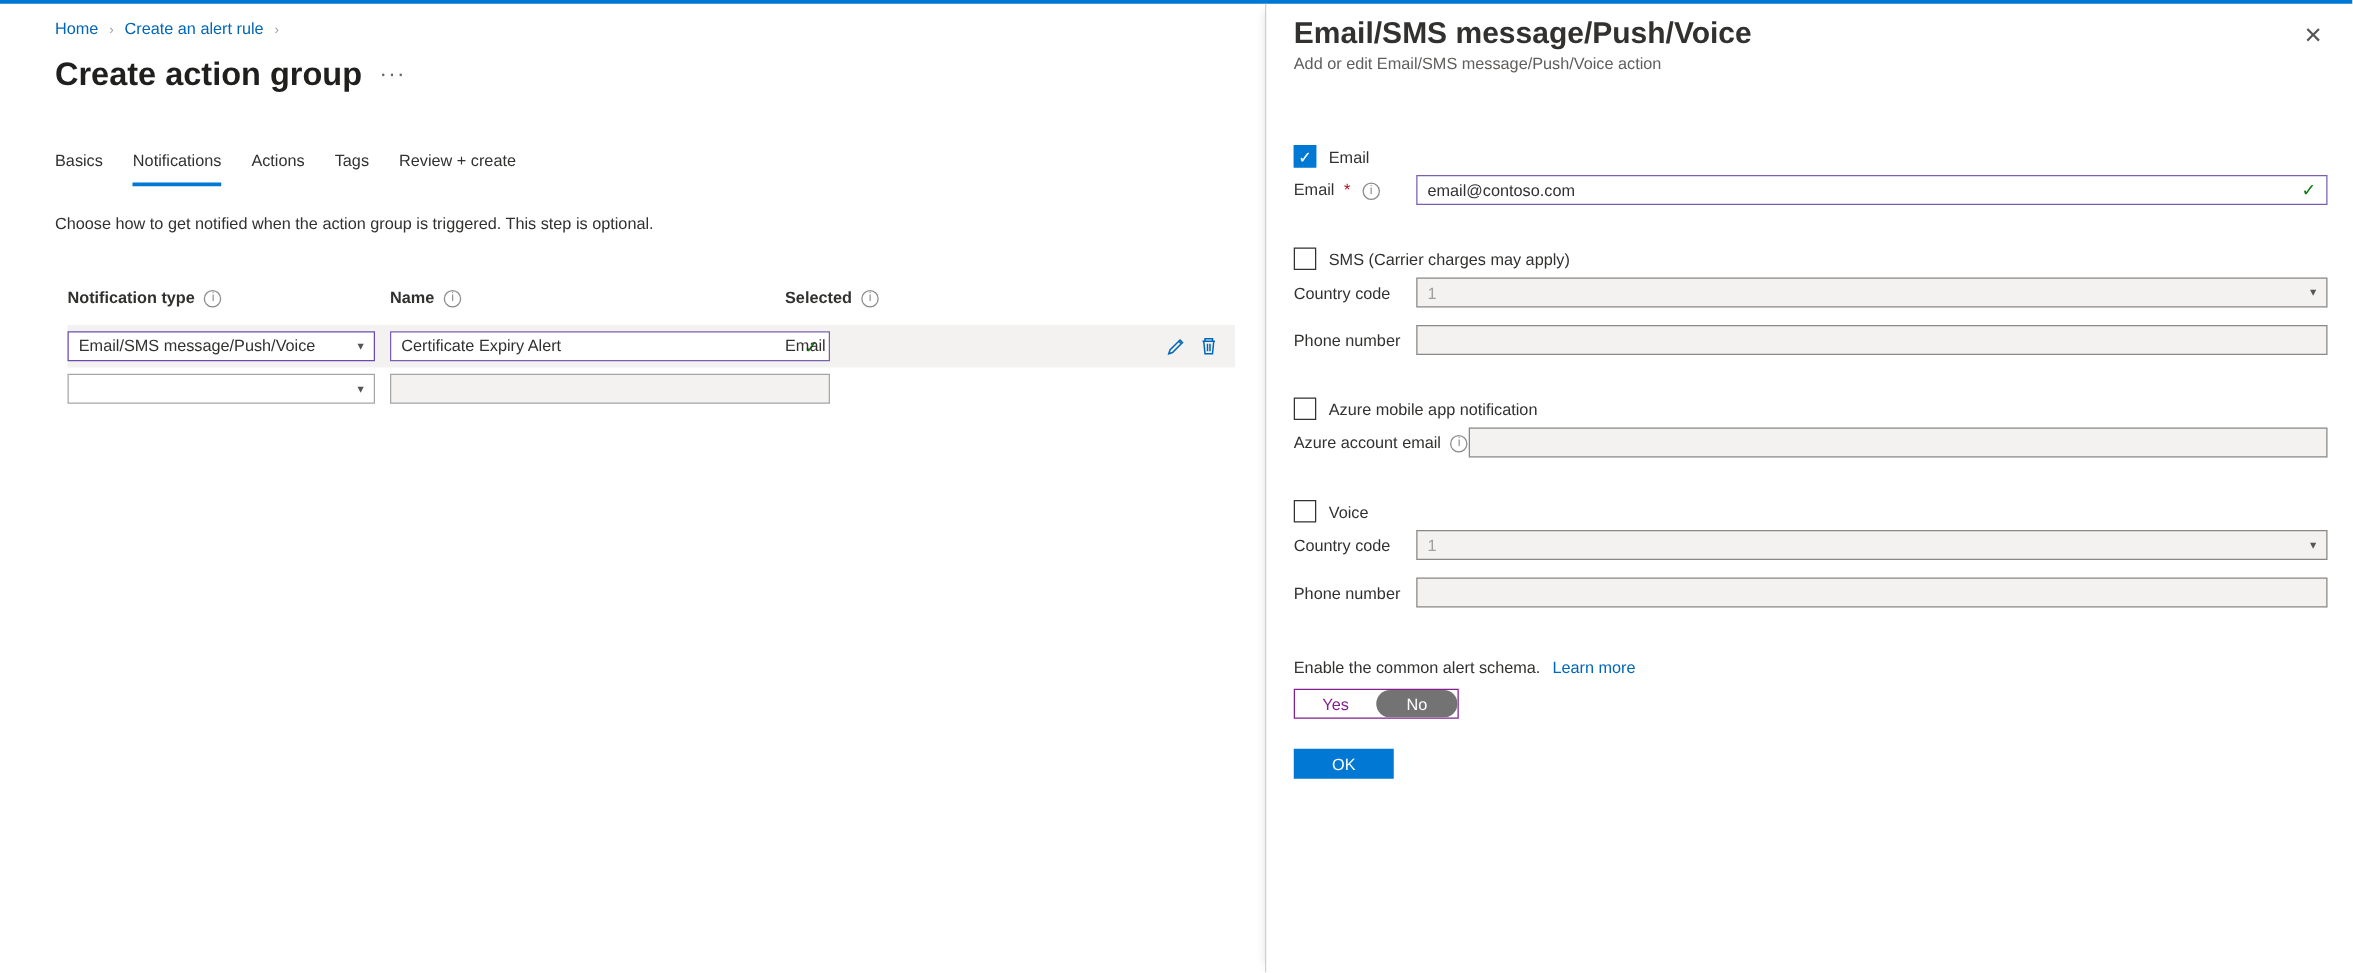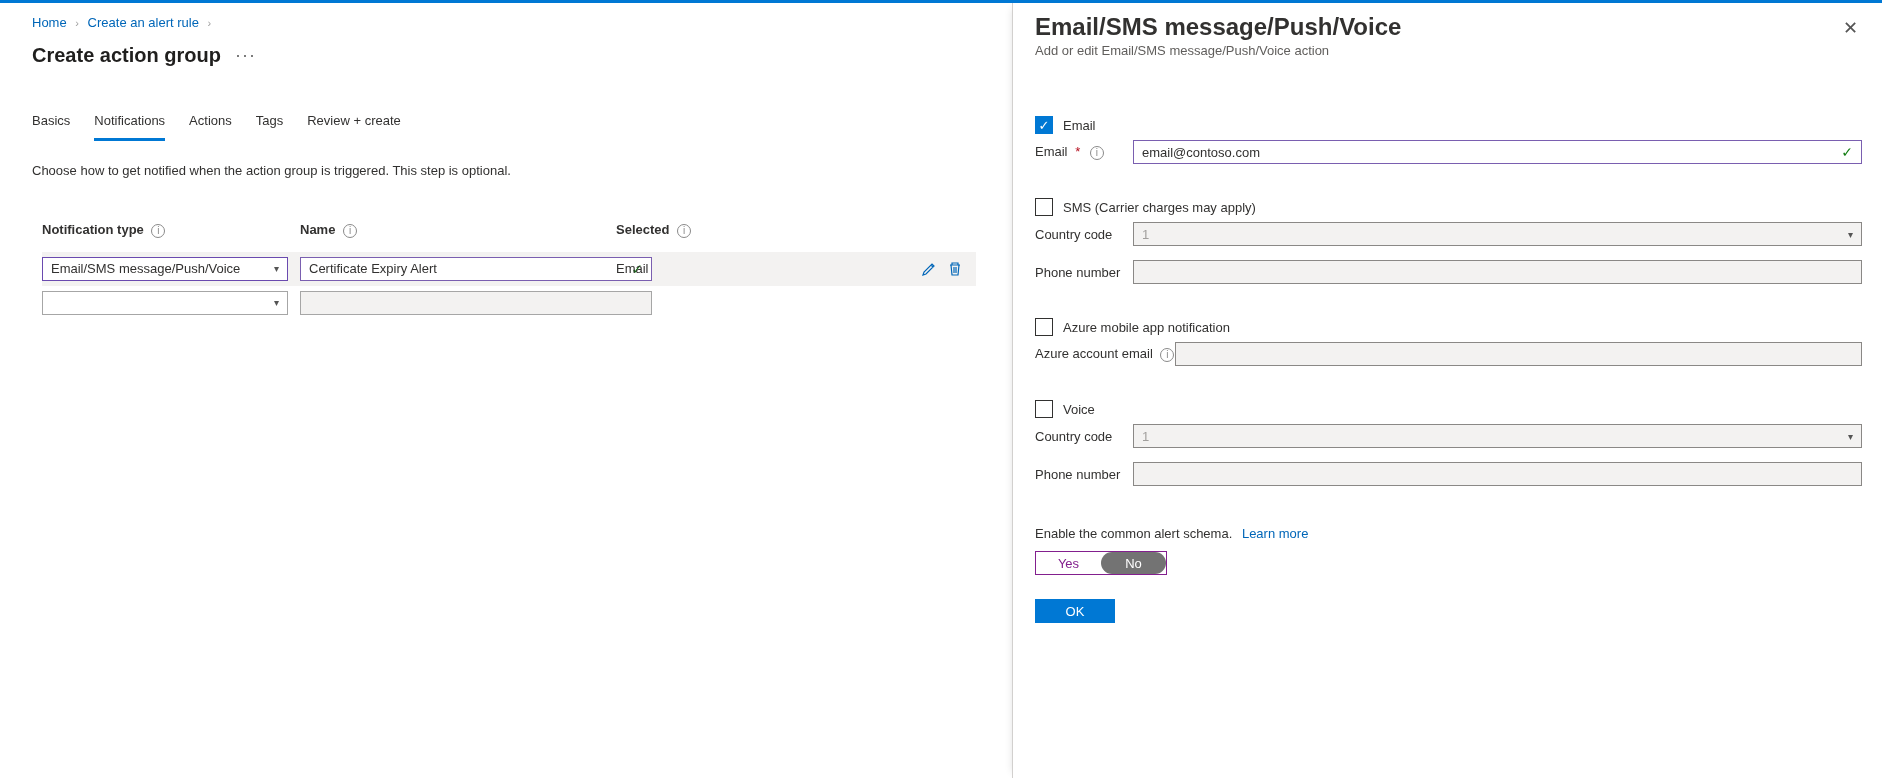--- a/index.html
+++ b/index.html
@@ -1,26 +1,26 @@
 <!DOCTYPE html>
 <html><head>
 <meta charset="utf-8">
 <style>
   * { box-sizing: border-box; }
   html,body { margin:0; padding:0; font-family: "Segoe UI", Arial, sans-serif; font-size:13px; color:#323130; background:#fff; }
   .root { width:1882px; height:778px; position:relative; overflow:hidden; }
   .topline { position:absolute; left:0; right:0; top:0; height:3px; background:#0078d4; }
 
   
-  .left { position:absolute; left:4px; top:3px; width:1000px; padding: 10px 28px; }
+  .left { position:absolute; left:16px; top:3px; width:1000px; padding: 10px 28px; }
   .breadcrumb { font-size:13px; padding: 2px 0 6px 0; }
   .breadcrumb a { color:#0066b8; text-decoration:none; }
   .breadcrumb .sep { color:#9e9e9e; margin:0 5px; font-size:11px; }
   .title-row { display:flex; align-items:center; gap:14px; margin-top:8px; }
-  .page-title { font-size:20px; font-weight:600; color:#201f1e; }
+  .page-title { font-size:26px; font-weight:600; color:#201f1e; }
   .ellipsis { color:#666; font-size:18px; letter-spacing:1px; }
 
   .tabs { display:flex; gap:24px; margin-top:40px; border-bottom:0; }
   .tab { padding:6px 0 10px 0; cursor:pointer; color:#323130; }
   .tab.active { font-weight:400; border-bottom:3px solid #0078d4; color:#323130; }
 
   .desc { margin-top:22px; color:#323130; }
 
   .grid { margin-top:44px; padding-left:10px; }
   .grid-head, .grid-row { display:flex; align-items:center; }

